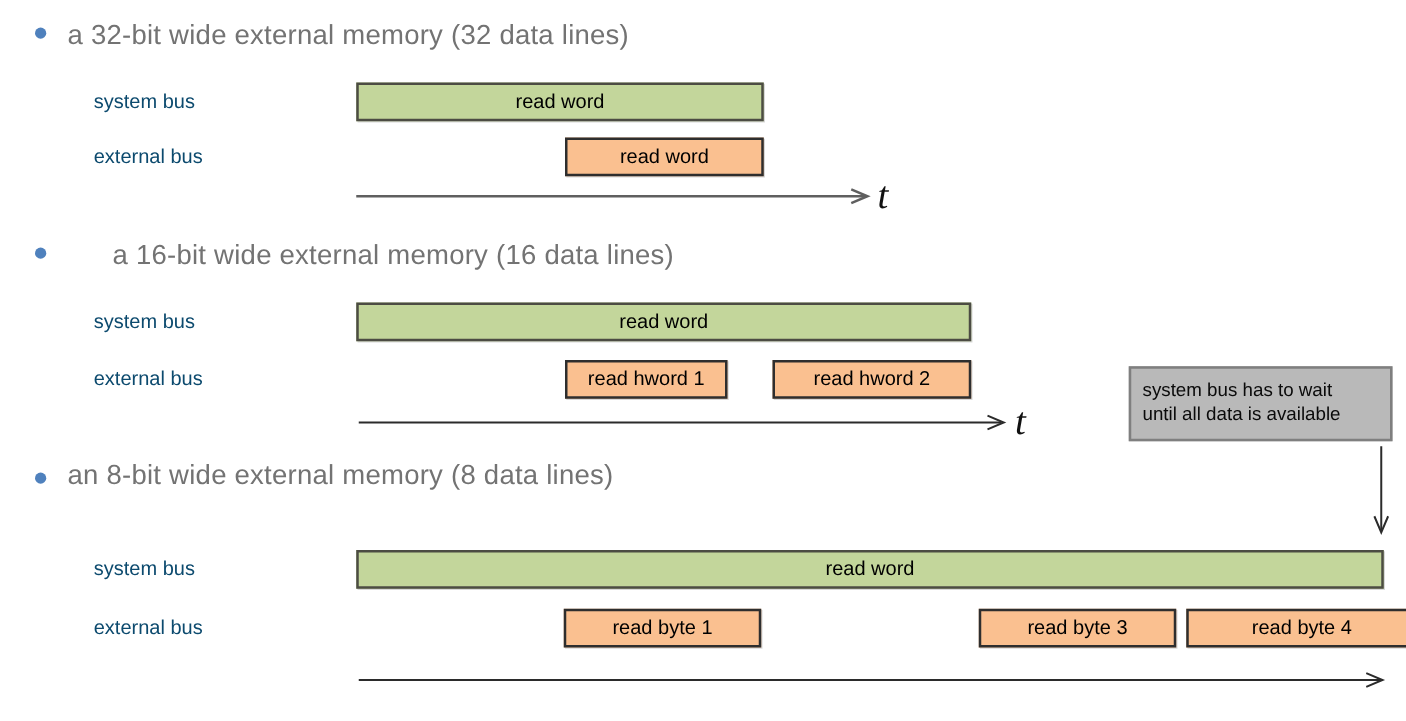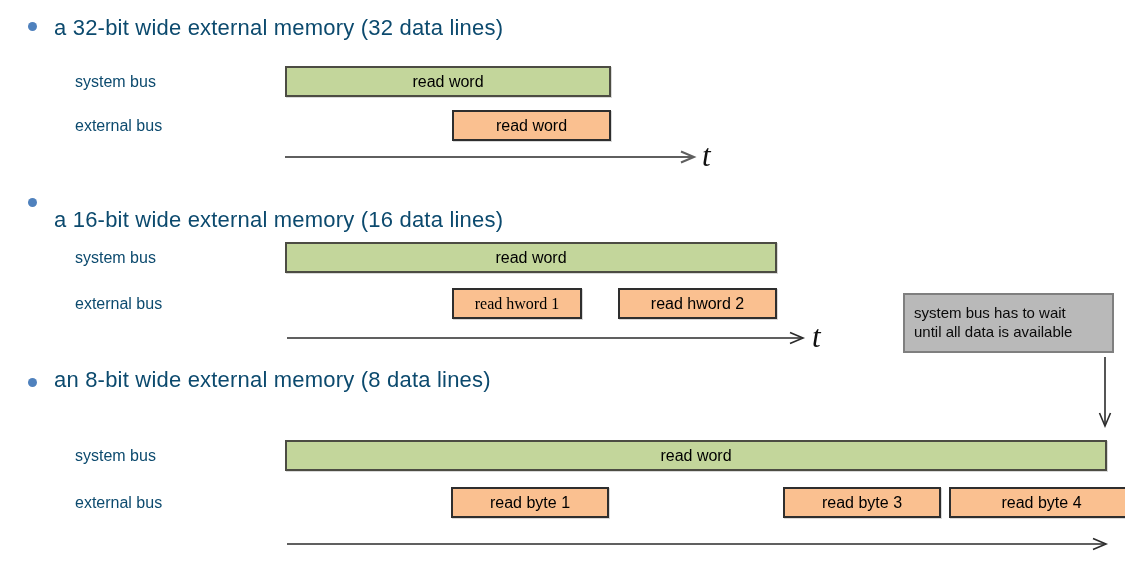--- a/index.html
+++ b/index.html
@@ -10,21 +10,21 @@
     font-family:"Liberation Sans", sans-serif;
     color:#000;
     overflow:hidden;
   }
   .bullet{
     position:absolute;width:9px;height:9px;border-radius:50%;
     background:#4f81bd;
   }
   .section-title{
     position:absolute;left:54px;
-    font-size:22px;letter-spacing:0.2px;color:#0c4a6e;
+    font-size:22px;letter-spacing:0.2px;color:#737373;
     white-space:nowrap;
   }
   .bus-label{
     position:absolute;left:75px;width:147px;height:31px;
     line-height:31px;text-align:left;font-size:16px;color:#0c4a6e;
     white-space:nowrap;
   }
   .bar{
     position:absolute;height:31px;box-sizing:border-box;
     display:flex;align-items:center;justify-content:center;
@@ -68,29 +68,29 @@
   </div>
 
   <div class="bus-label" style="top:110px;">external bus</div>
   <div class="bar external" style="left:452px;top:110px;width:159px;">
     <span>read word</span>
   </div>
 
   <div class="t-label" style="left:702px;top:138px;">t</div>
 
   <span class="bullet" style="left:28px;top:198px;"></span>
-  <div class="section-title" style="top:207px;">a 16-bit wide external memory (16 data lines)</div>
+  <div class="section-title" style="top:191px;margin-left:36px;">a 16-bit wide external memory (16 data lines)</div>
 
   <div class="bus-label" style="top:242px;">system bus</div>
   <div class="bar system" style="left:285px;top:242px;width:492px;">
     <span>read word</span>
   </div>
 
   <div class="bus-label" style="top:288px;">external bus</div>
-  <div class="bar external" style="left:452px;top:288px;width:130px;font-family:Liberation Serif, serif;">
+  <div class="bar external" style="left:452px;top:288px;width:130px;">
     <span>read hword 1</span>
   </div>
   <div class="bar external" style="left:618px;top:288px;width:159px;">
     <span>read hword 2</span>
   </div>
 
   <div class="t-label" style="left:812px;top:319px;">t</div>
 
   <div class="note-box">
     <div>system bus has to wait</div>

